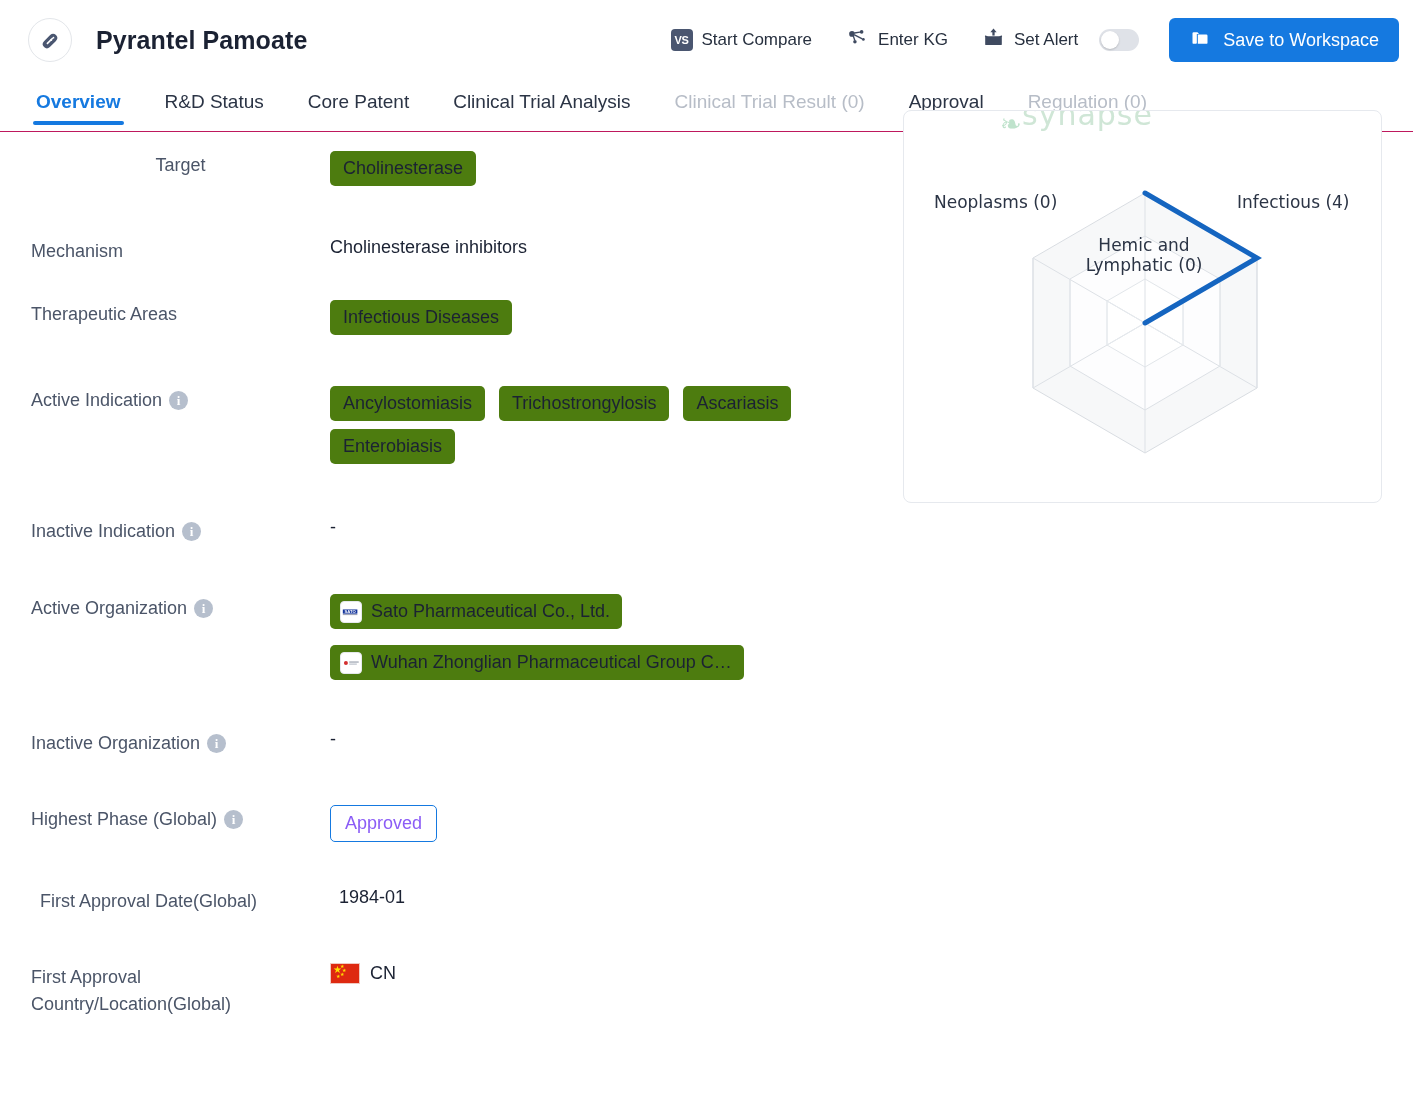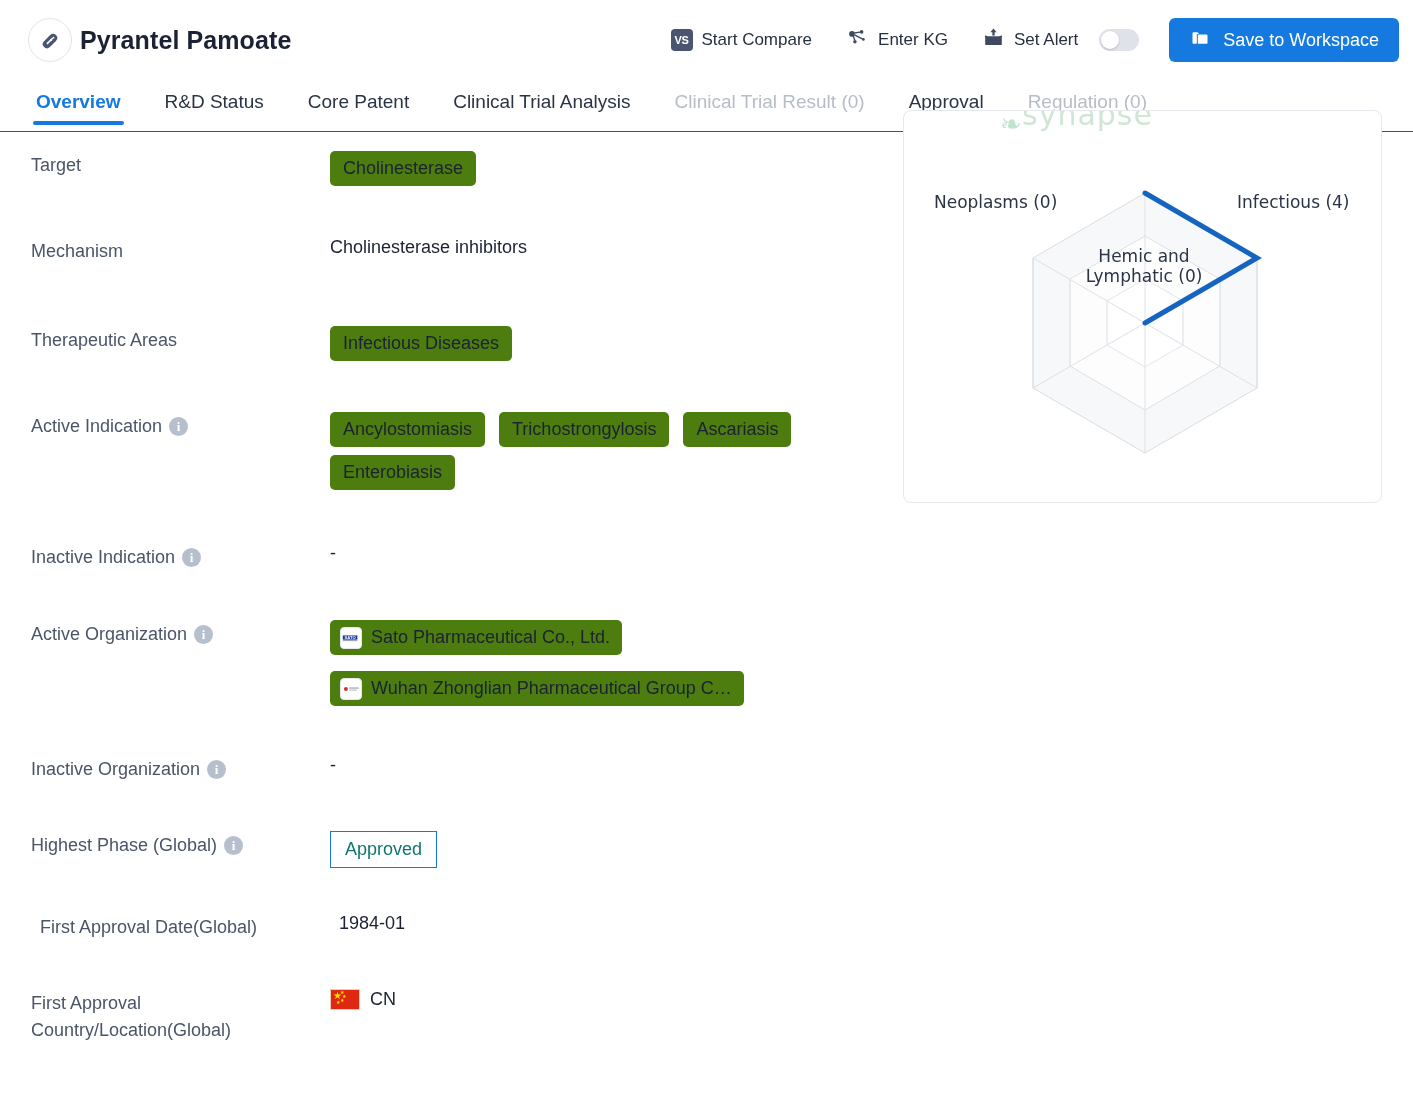--- a/index.html
+++ b/index.html
@@ -23,21 +23,21 @@
     width: 44px; height: 44px;
     border-radius: 50%;
     border: 1px solid #e3e6ea;
     display: flex; align-items: center; justify-content: center;
     flex: 0 0 auto;
   }
   .drug-title {
     font-size: 25px;
     font-weight: bold;
     color: #1b2233;
-    margin-left: 8px;
+    margin-left: 24px;
     letter-spacing: .1px;
     white-space: nowrap;
   }
   .header-actions {
     margin-left: auto;
     display: flex;
     align-items: center;
     gap: 0;
   }
   .hact {
@@ -183,22 +183,22 @@
     background: #fff;
     border: 1px solid #e5e8ec;
     flex: 0 0 auto;
     display: flex; align-items: center; justify-content: center;
     overflow: hidden;
   }
   .dash { font-size: 18px; color: #1b2233; }
   .phase-btn {
     display: inline-block;
     border: 1px solid #1579e0;
-    color: #0f766e;
-    border-radius: 0;
+    color: #8b5cf6;
+    border-radius: 5px;
     padding: 5px 14px;
     font-size: 18px;
     line-height: 25px;
     cursor: pointer;
   }
   .flagrow { display: flex; align-items: center; gap: 10px; }
   .flag {
     width: 30px; height: 21px;
     background: #de2910;
     position: relative;
@@ -314,30 +314,30 @@
   <div class="tab">Clinical Trial Analysis</div>
   <div class="tab disabled">Clinical Trial Result (0)</div>
   <div class="tab">Approval</div>
   <div class="tab disabled">Regulation (0)</div>
 </div>
 
 <div class="body-wrap">
 
   <div class="fields">
 
-    <div class="row" style="margin-bottom:50px;">
+    <div class="row" style="margin-bottom:50px;text-align:center;">
       <div class="label">Target</div>
       <div class="value">
         <div class="chips">
           <span class="chip">Cholinesterase</span>
         </div>
       </div>
     </div>
 
-    <div class="row" style="margin-bottom:60px;">
+    <div class="row" style="margin-bottom:34px;">
       <div class="label">Mechanism</div>
       <div class="value">Cholinesterase inhibitors</div>
     </div>
 
     <div class="row" style="margin-bottom:50px;">
       <div class="label">Therapeutic Areas</div>
       <div class="value">
         <div class="chips">
           <span class="chip">Infectious Diseases</span>
         </div>
@@ -469,21 +469,21 @@
         <line x1="279" y1="190" x2="279" y2="234" stroke="#e6eaee" stroke-width="1"></line>
 
         <line x1="203" y1="190" x2="279" y2="234" stroke="#e6eaee" stroke-width="1"></line>
         <line x1="279" y1="190" x2="203" y2="234" stroke="#e6eaee" stroke-width="1"></line>
 
         <polyline points="241,82 353,147 241,212" fill="none" stroke="#1565c0" stroke-width="5" stroke-linecap="round"></polyline>
       </svg>
 
       <div class="axlabel" style="left:30px; top:81px;">Neoplasms (0)</div>
       <div class="axlabel" style="left:333px; top:81px;">Infectious (4)</div>
-      <div class="axlabel center" style="left:170px; top:135px; width:140px;">
+      <div class="axlabel center" style="left:170px; top:124px; width:140px;">
         <div>Hemic and</div>
         <div>Lymphatic (0)</div>
       </div>
 
     </div>
   </div>
 
 </div>
 
 </body></html>

